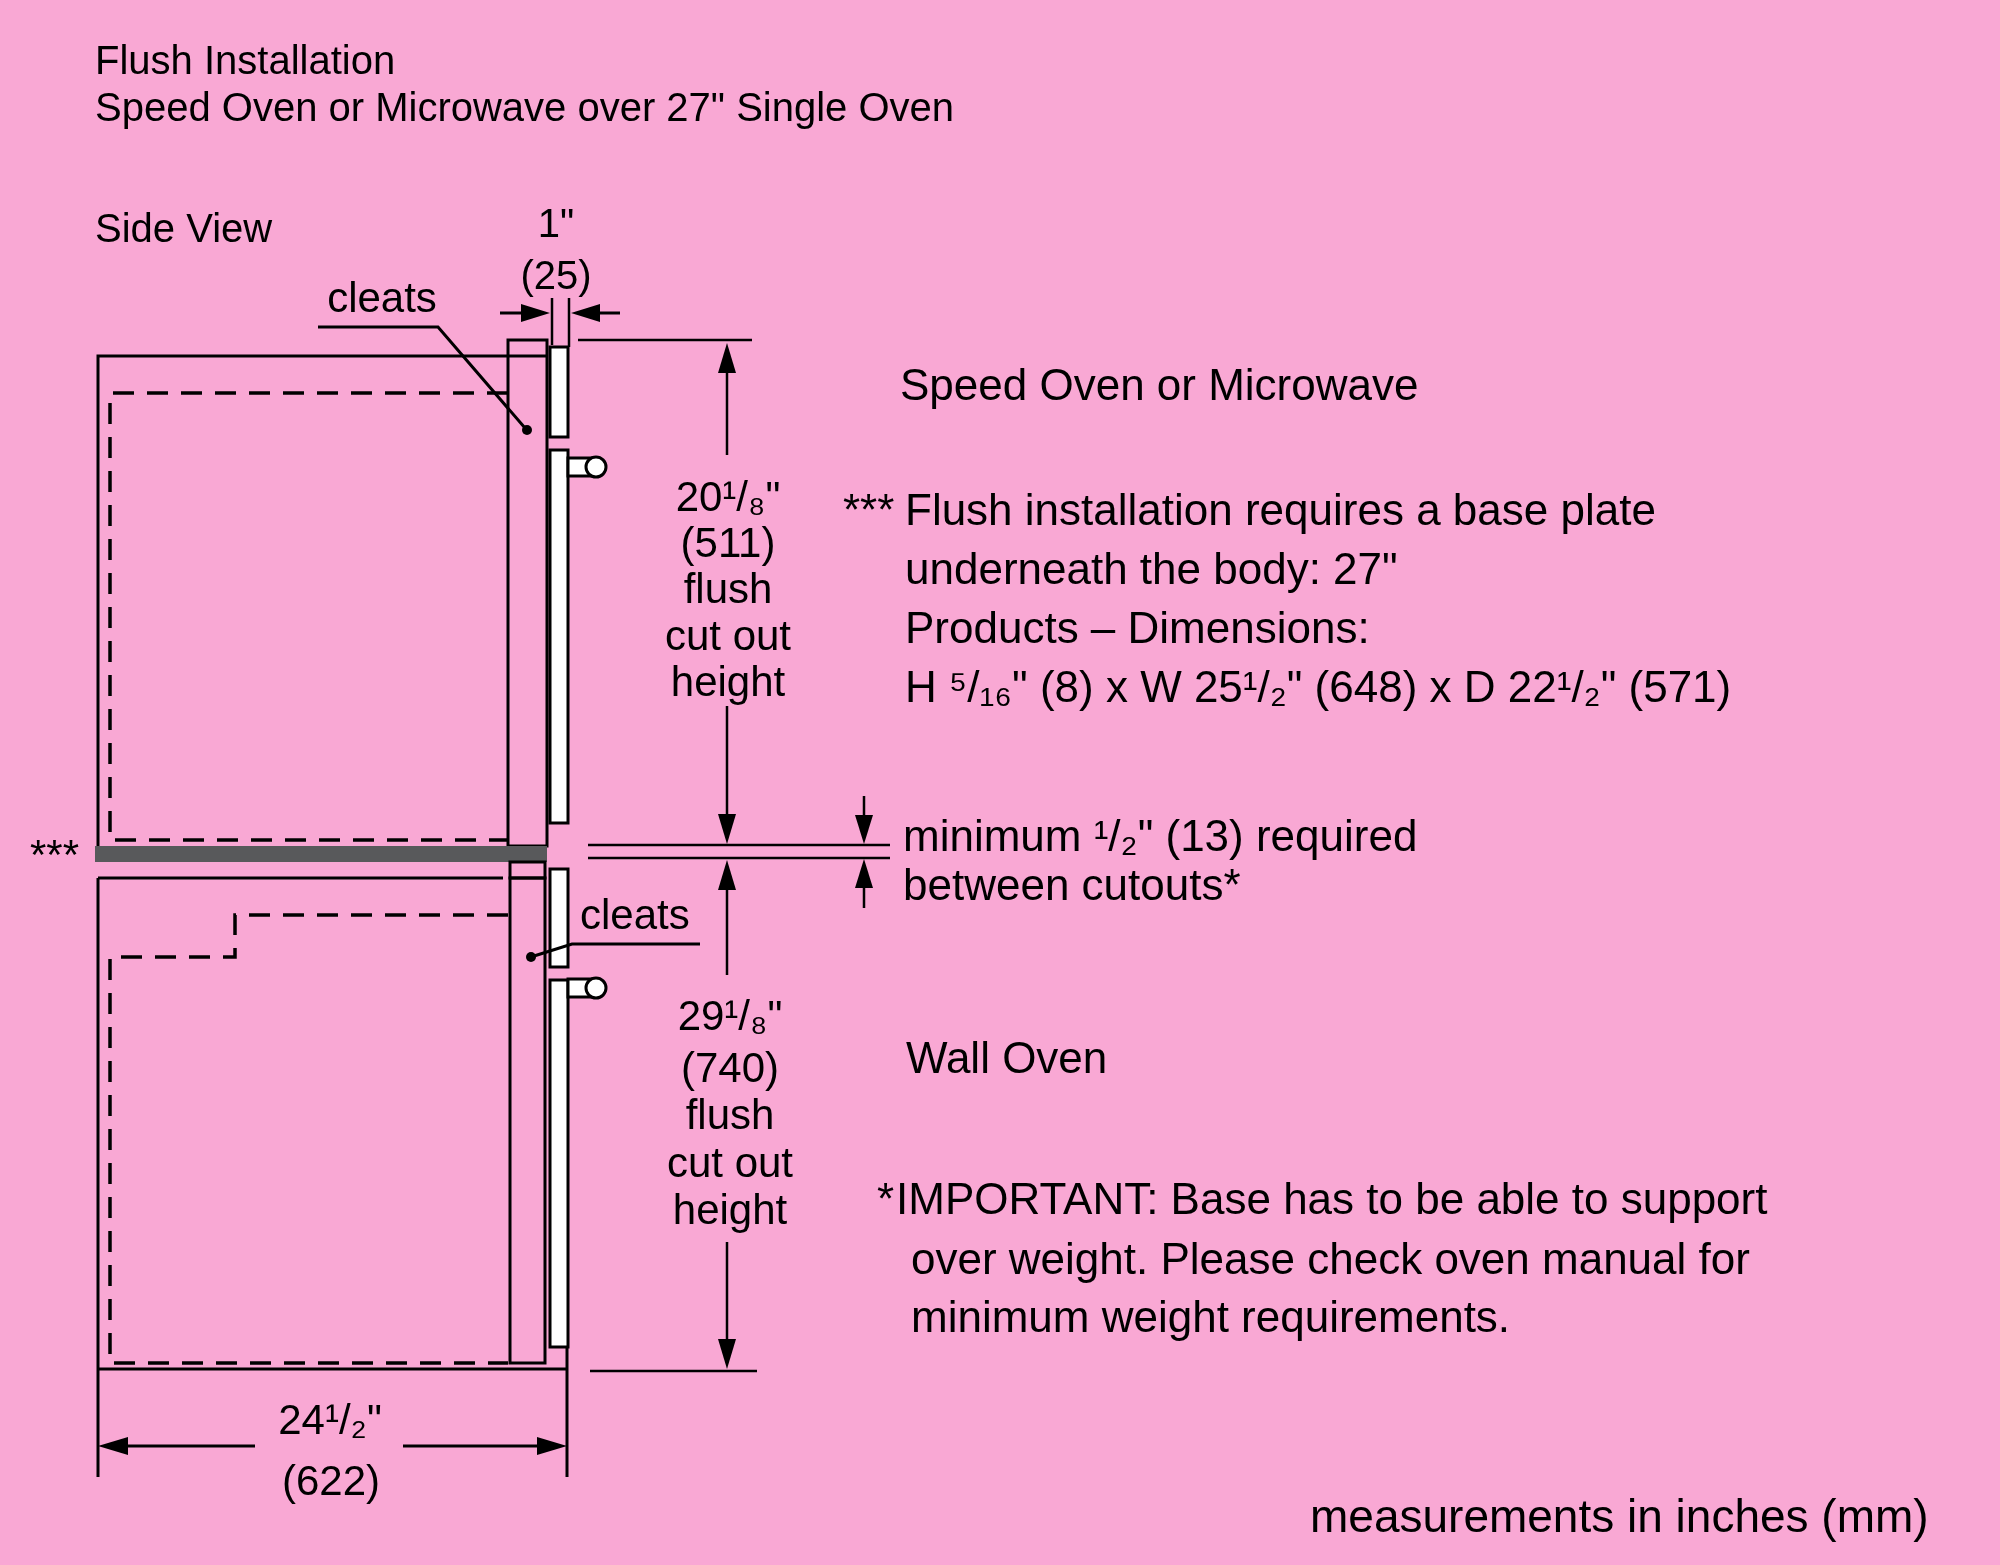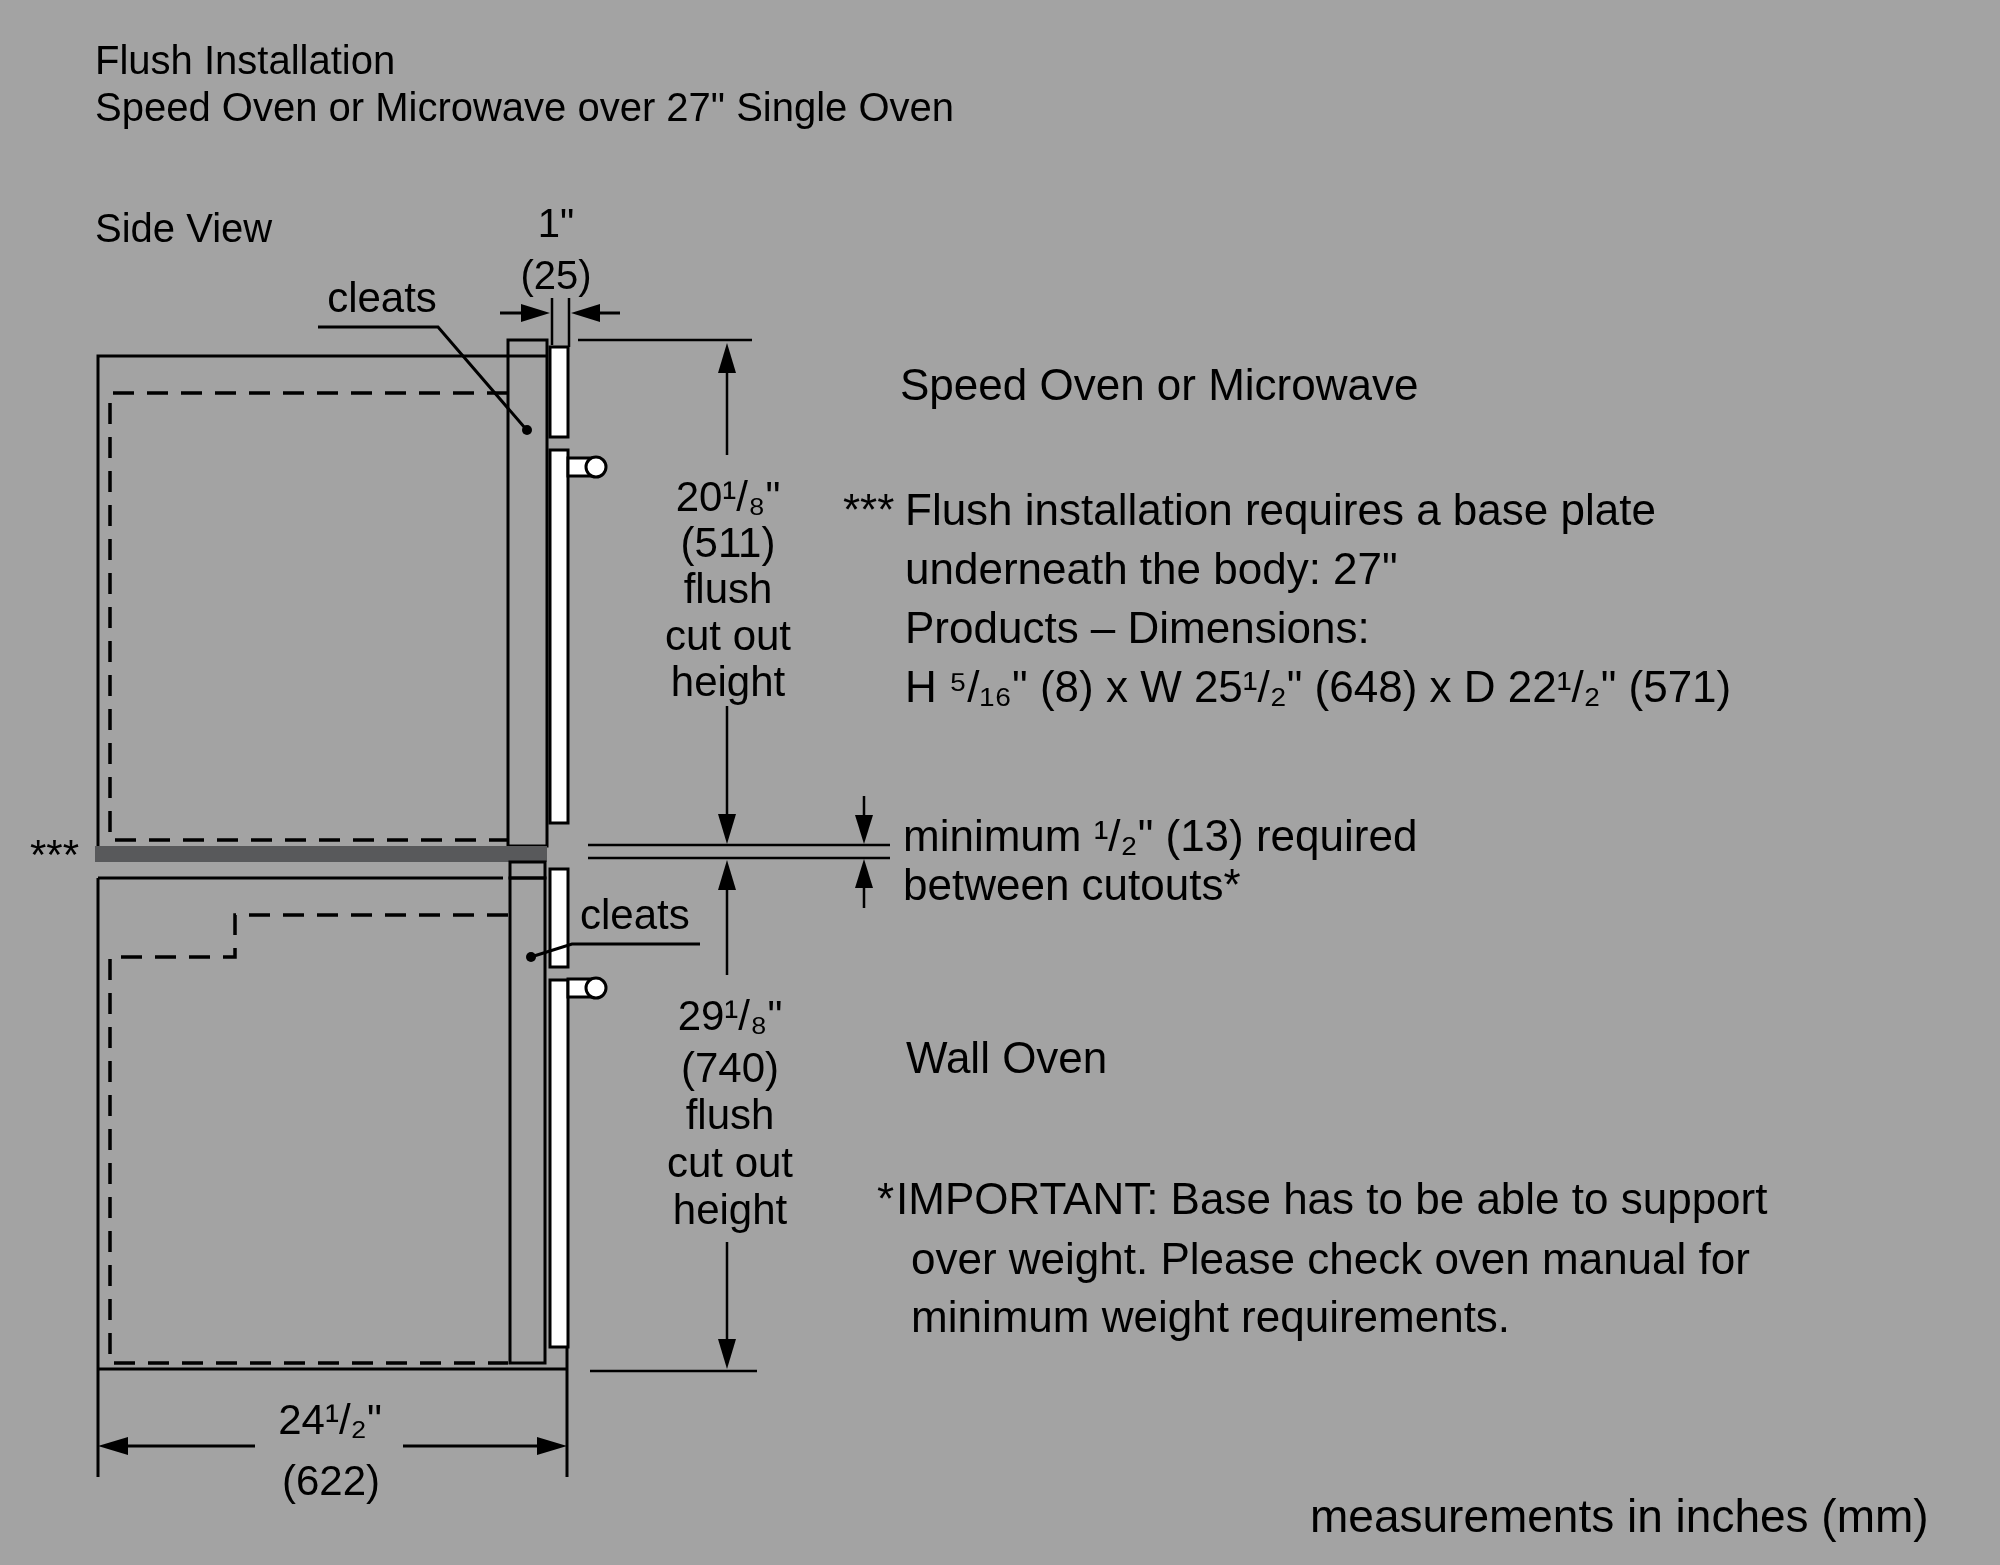--- a/index.html
+++ b/index.html
@@ -1,16 +1,16 @@
 <!DOCTYPE html>
 <html><head>
 <meta charset="utf-8">
 <style>
   html,body{margin:0;padding:0;background:#ffffff;}
-  .stage{position:relative;width:2000px;height:1565px;background:#a3a3a3;overflow:hidden;}
+  .stage{position:relative;width:2000px;height:1565px;background:#f9a8d4;overflow:hidden;}
   svg{position:absolute;left:0;top:0;}
   .t{font-family:"Liberation Sans","DejaVu Sans",sans-serif;fill:#000;}
   .fs40{font-size:40px;}
   .fs42{font-size:42px;}
   .fs44{font-size:44px;}
   .fs46{font-size:46px;}
   .mid{text-anchor:middle;}
   .ln{stroke:#000;stroke-width:3;fill:none;}
   .ln2{stroke:#000;stroke-width:2.5;fill:none;}
   .dash{stroke-dasharray:21 13;stroke-width:3.5;}

